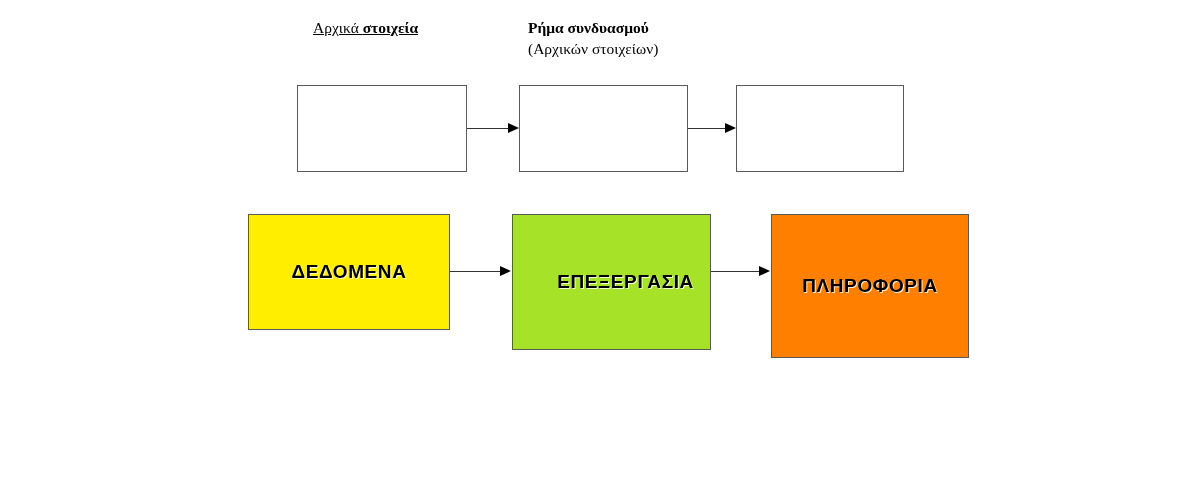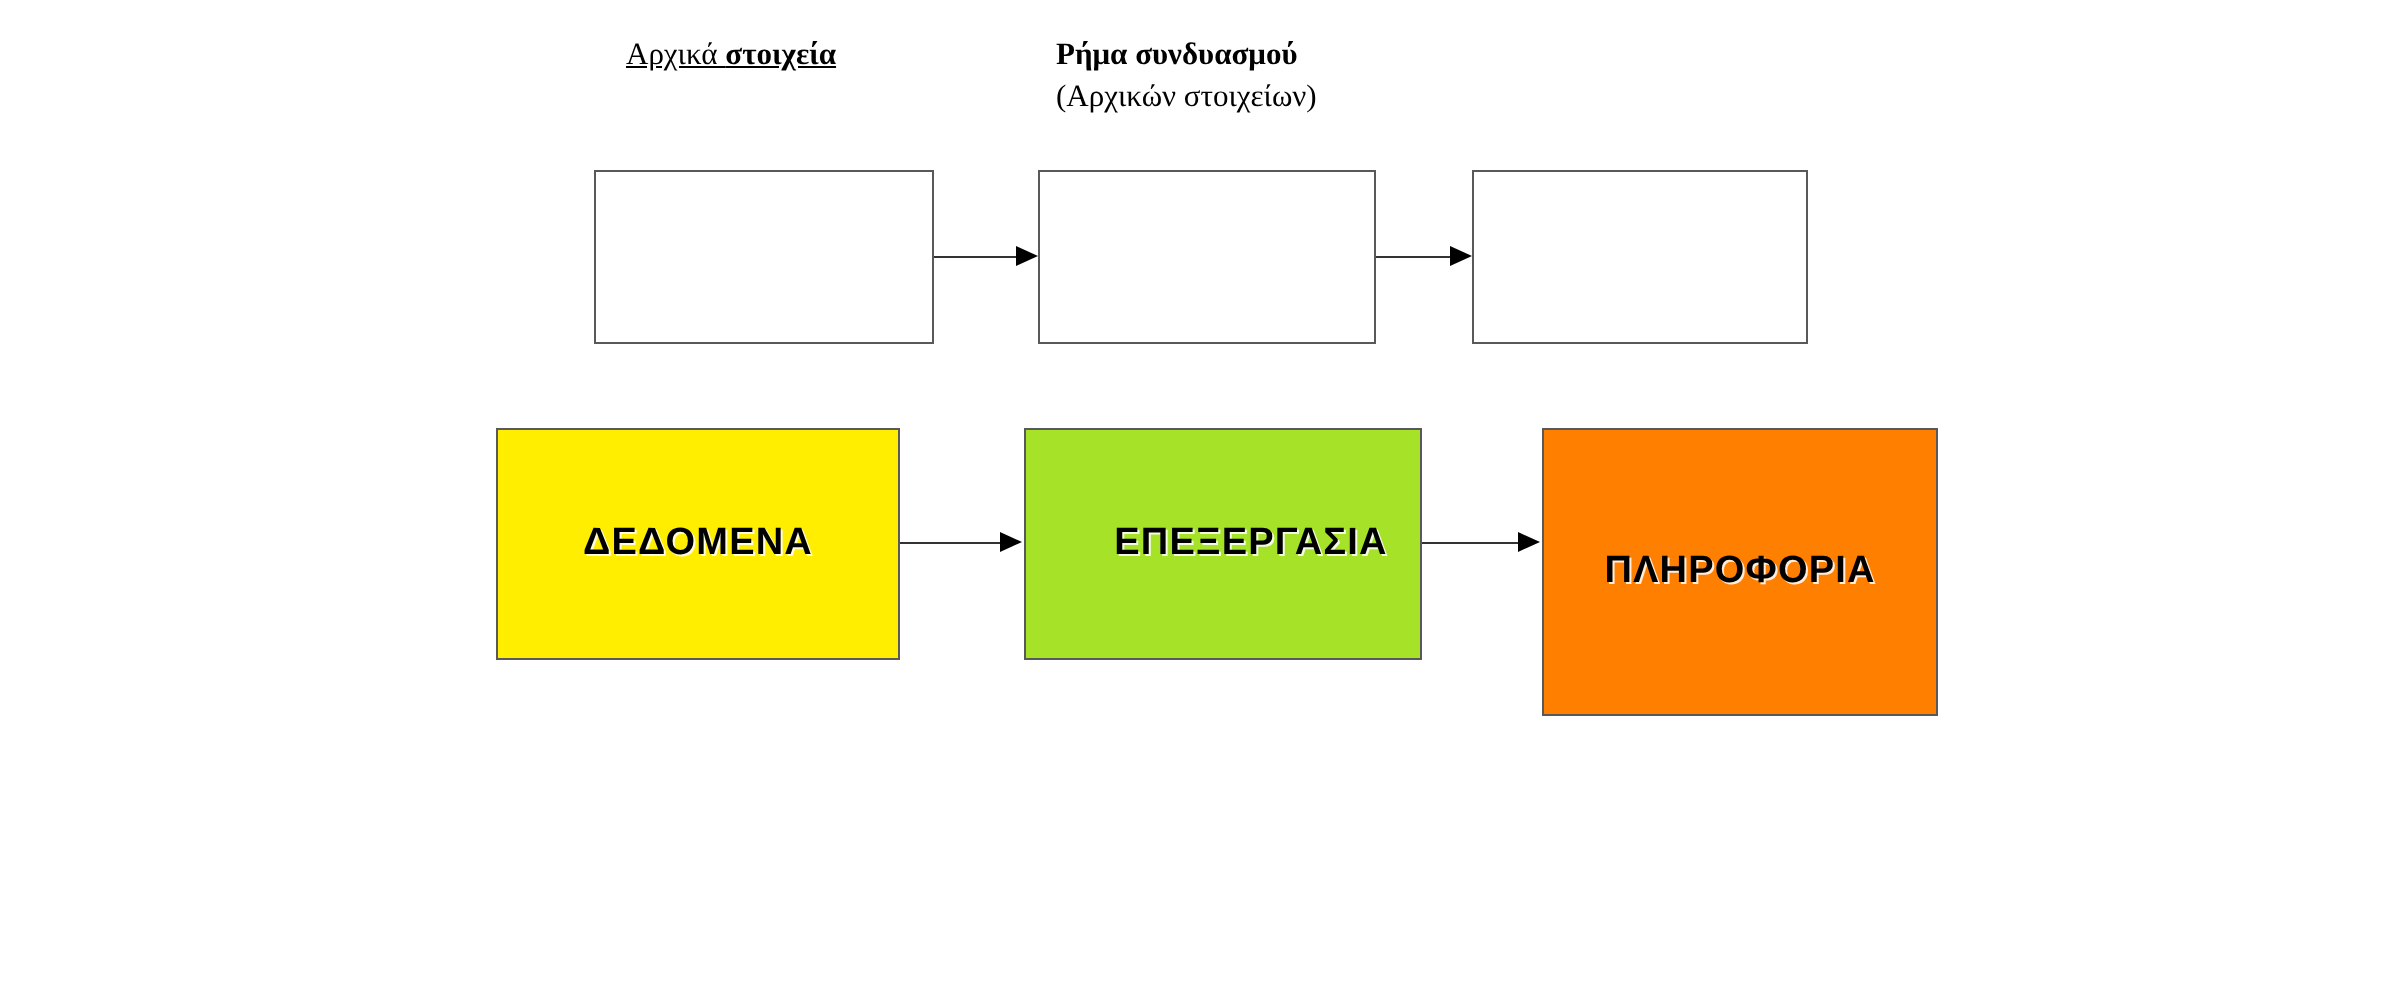--- a/index.html
+++ b/index.html
@@ -59,21 +59,21 @@
   .filled-box .box-label {
     font-family: Liberation Sans, sans-serif;
     font-weight: bold;
     font-size: 19px;
     letter-spacing: 0.6px;
     color: #000000;
     text-shadow: 1px 1px 0 rgba(255,255,255,0.85);
     white-space: nowrap;
   }
   #filled-box-0 { left: 248px; top: 214px; width: 202px; height: 116px; }
-  #filled-box-1 { left: 512px; top: 214px; width: 199px; height: 116px; padding-left: 28px; }
+  #filled-box-1 { left: 512px; top: 214px; width: 199px; height: 136px; padding-left: 28px; }
   #filled-box-2 { left: 771px; top: 214px; width: 198px; height: 144px; }
 
   
   .arrow {
     position: absolute;
     height: 11px;
   }
   .arrow .shaft {
     position: absolute;
     left: 0;

